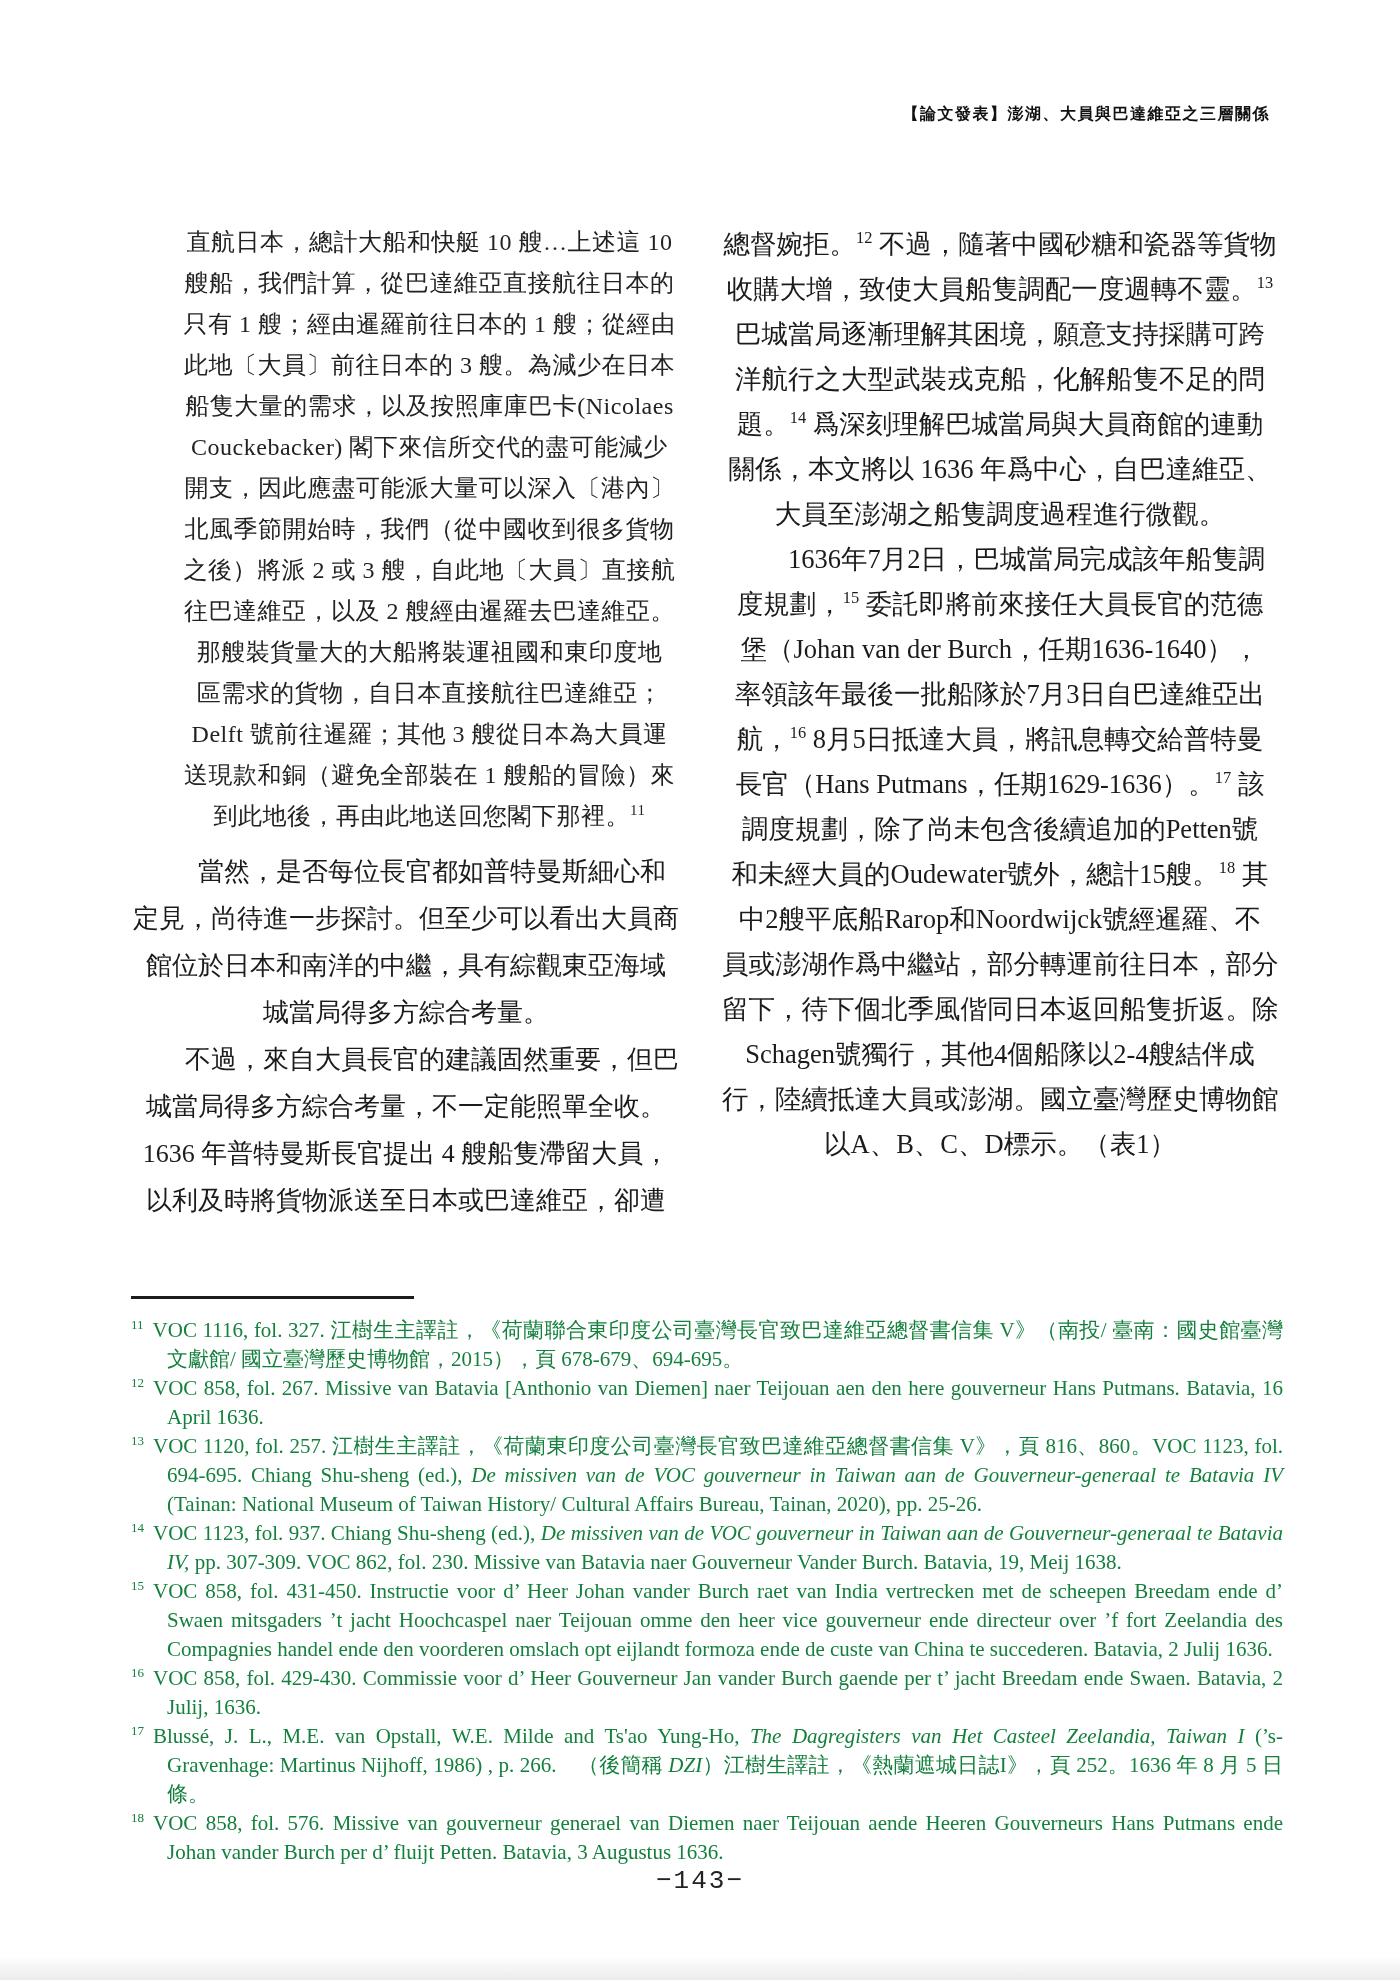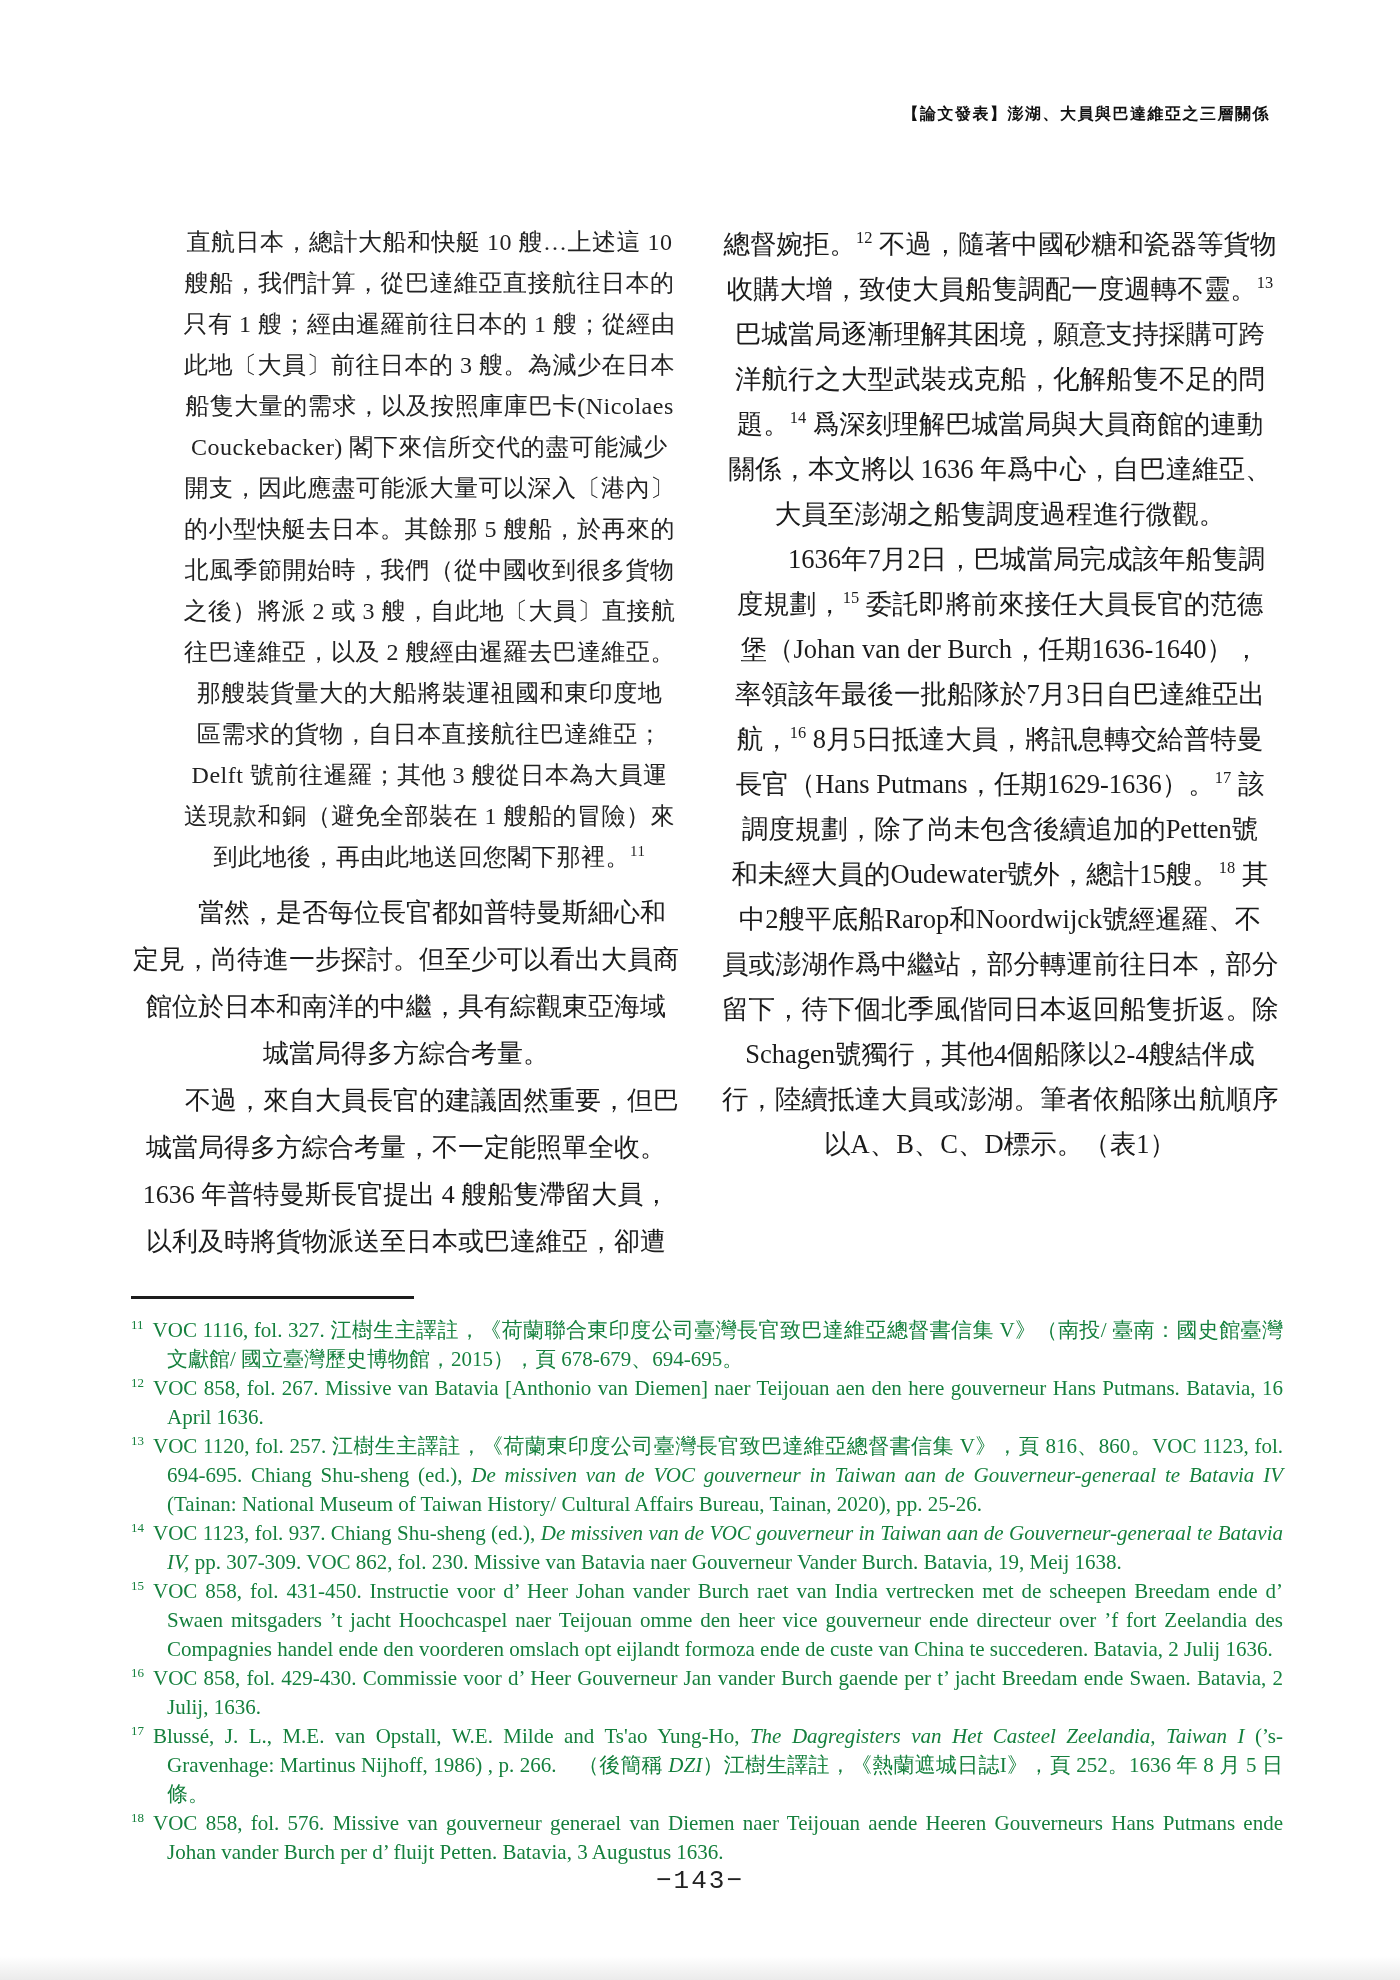--- a/index.html
+++ b/index.html
@@ -60,21 +60,20 @@
 
   <div class="col col-left">
     <div class="quote">
         <div class="line">直航日本，總計大船和快艇 10 艘…上述這 10</div>
         <div class="line">艘船，我們計算，從巴達維亞直接航往日本的</div>
         <div class="line">只有 1 艘；經由暹羅前往日本的 1 艘；從經由</div>
         <div class="line">此地〔大員〕前往日本的 3 艘。為減少在日本</div>
         <div class="line">船隻大量的需求，以及按照庫庫巴卡(Nicolaes</div>
         <div class="line">Couckebacker) 閣下來信所交代的盡可能減少</div>
         <div class="line">開支，因此應盡可能派大量可以深入〔港內〕</div>
-        <div class="line">的小型快艇去日本。其餘那 5 艘船，於再來的</div>
         <div class="line">北風季節開始時，我們（從中國收到很多貨物</div>
         <div class="line">之後）將派 2 或 3 艘，自此地〔大員〕直接航</div>
         <div class="line">往巴達維亞，以及 2 艘經由暹羅去巴達維亞。</div>
         <div class="line">那艘裝貨量大的大船將裝運祖國和東印度地</div>
         <div class="line">區需求的貨物，自日本直接航往巴達維亞；</div>
         <div class="line">Delft 號前往暹羅；其他 3 艘從日本為大員運</div>
         <div class="line">送現款和銅（避免全部裝在 1 艘船的冒險）來</div>
         <div class="line">到此地後，再由此地送回您閣下那裡。<sup>11</sup></div>
       </div>
     <div class="para">
@@ -107,21 +106,21 @@
         <div class="line">堡（Johan van der Burch，任期1636-1640），</div>
         <div class="line">率領該年最後一批船隊於7月3日自巴達維亞出</div>
         <div class="line">航，<sup>16</sup> 8月5日抵達大員，將訊息轉交給普特曼</div>
         <div class="line">長官（Hans Putmans，任期1629-1636）。<sup>17</sup> 該</div>
         <div class="line">調度規劃，除了尚未包含後續追加的Petten號</div>
         <div class="line">和未經大員的Oudewater號外，總計15艘。<sup>18</sup> 其</div>
         <div class="line">中2艘平底船Rarop和Noordwijck號經暹羅、不</div>
         <div class="line">員或澎湖作爲中繼站，部分轉運前往日本，部分</div>
         <div class="line">留下，待下個北季風偕同日本返回船隻折返。除</div>
         <div class="line">Schagen號獨行，其他4個船隊以2-4艘結伴成</div>
-        <div class="line">行，陸續抵達大員或澎湖。筆者依船隊出航順序</div>
+        <div class="line">行，陸續抵達大員或澎湖。國立臺灣歷史博物館</div>
         <div class="line">以A、B、C、D標示。（表1）</div>
       </div>
   </div>
 
   <div class="fn-rule"></div>
 
   <div class="footnotes">
       <div class="footnote"><sup class="fn-num">11</sup><span class="fn-body">VOC 1116, fol. 327. 江樹生主譯註，《荷蘭聯合東印度公司臺灣長官致巴達維亞總督書信集 V》（南投/ 臺南：國史館臺灣文獻館/ 國立臺灣歷史博物館，2015），頁 678-679、694-695。</span></div>
       <div class="footnote"><sup class="fn-num">12</sup><span class="fn-body">VOC 858, fol. 267. Missive van Batavia [Anthonio van Diemen] naer Teijouan aen den here gouverneur Hans Putmans. Batavia, 16 April 1636.</span></div>
       <div class="footnote"><sup class="fn-num">13</sup><span class="fn-body">VOC 1120, fol. 257. 江樹生主譯註，《荷蘭東印度公司臺灣長官致巴達維亞總督書信集 V》，頁 816、860。VOC 1123, fol. 694-695. Chiang Shu-sheng (ed.), <i>De missiven van de VOC gouverneur in Taiwan aan de Gouverneur-generaal te Batavia IV</i> (Tainan: National Museum of Taiwan History/ Cultural Affairs Bureau, Tainan, 2020), pp. 25-26.</span></div>

